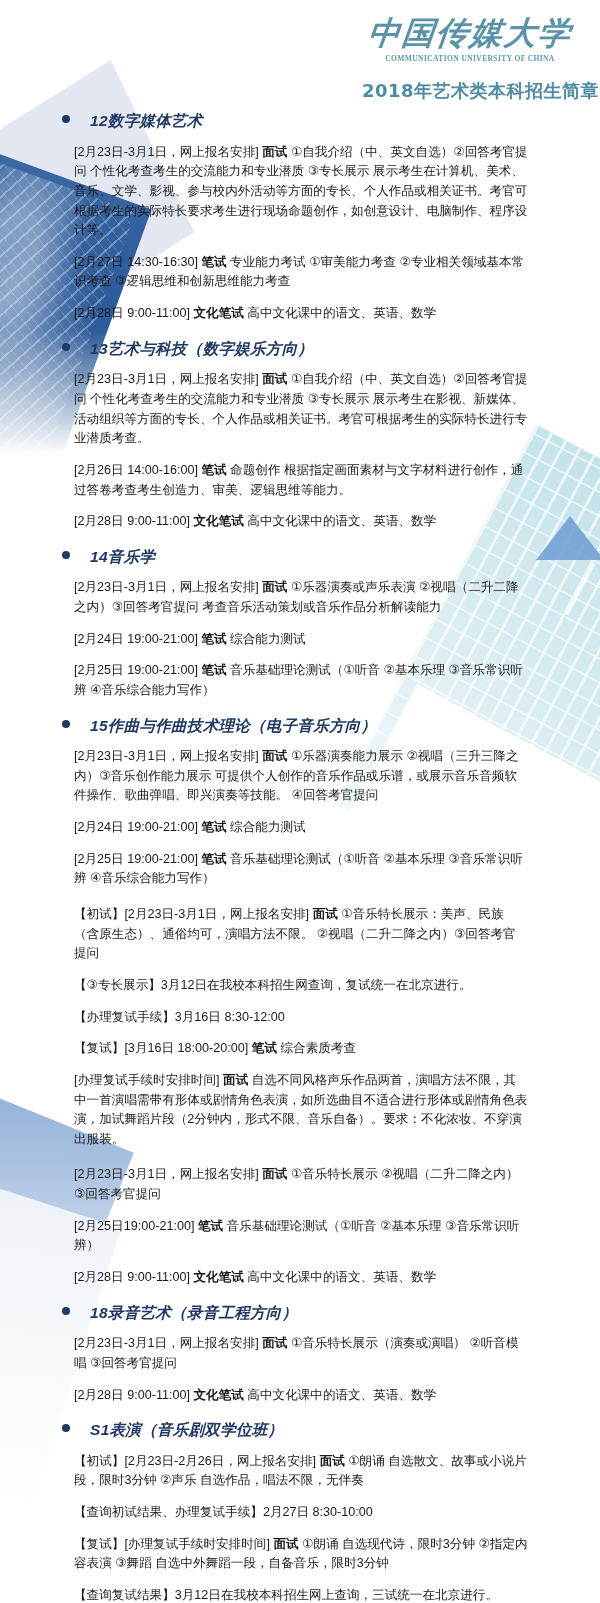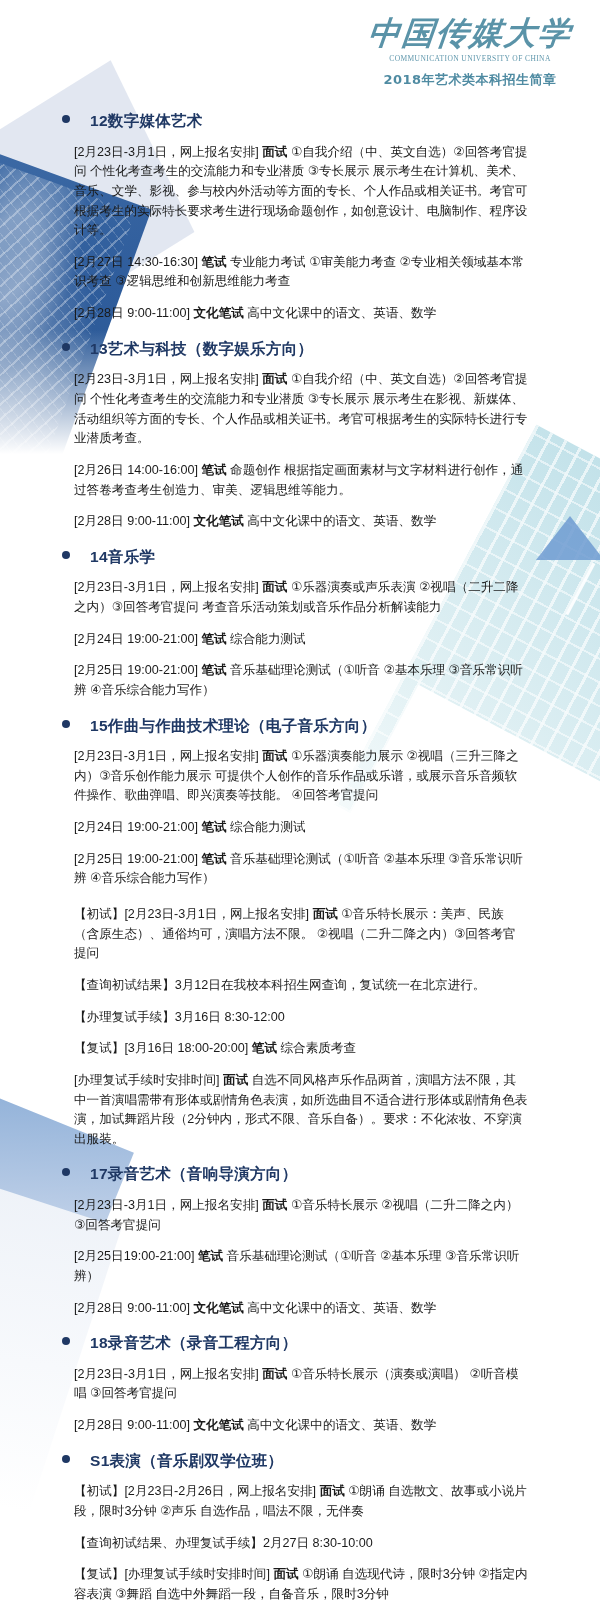--- a/index.html
+++ b/index.html
@@ -119,32 +119,32 @@
     font-style: italic;
     letter-spacing: 2px;
     color: #5a93a8;
     line-height: 1.1;
     white-space: nowrap;
     transform: skewX(-6deg);
   }
   .logo-en {
     font-family: "Liberation Serif", "DejaVu Serif", serif;
     font-size: 7.5px;
-    font-weight: normal;
+    font-weight: bold;
     letter-spacing: .4px;
     color: #5f97ac;
     margin-top: 3px;
     white-space: nowrap;
   }
   .logo-sub {
     font-family: "DejaVu Sans", "Liberation Sans", sans-serif;
-    font-size: 13px;
+    font-size: 18px;
     font-weight: bold;
     color: #4f8ba2;
-    margin-top: 8px;
+    margin-top: 16px;
     letter-spacing: .5px;
     white-space: nowrap;
   }
 
   
   .content {
     position: absolute;
     left: 62px;
     top: 112px;
     width: 478px;
@@ -164,20 +164,21 @@
     margin-right: 20px;
     position: relative;
     top: -3px;
   }
   .sec-title {
     font-size: 15.5px;
     font-weight: bold;
     color: #1f3864;
     letter-spacing: .3px;
     line-height: 1.2;
+    font-style: italic;
   }
 
   .sec-body {
     font-size: 12.6px;
     color: #1a1a1a;
     line-height: 1.56;
     letter-spacing: 0;
     margin: 0 0 16px 0;
   }
   .sec-body p { margin: 12px; }
@@ -247,31 +248,27 @@
         </div>
         <div class="sec-body">
           <p>[2月23日-3月1日，网上报名安排] <b>面试</b> ①乐器演奏能力展示 ②视唱（三升三降之内）③音乐创作能力展示 可提供个人创作的音乐作品或乐谱，或展示音乐音频软件操作、歌曲弹唱、即兴演奏等技能。 ④回答考官提问</p>
           <p>[2月24日 19:00-21:00] <b>笔试</b> 综合能力测试</p>
           <p>[2月25日 19:00-21:00] <b>笔试</b> 音乐基础理论测试（①听音 ②基本乐理 ③音乐常识听辨 ④音乐综合能力写作）</p>
         </div>
       </div>
       <div class="section">
         <div class="sec-body">
           <p>【初试】[2月23日-3月1日，网上报名安排] <b>面试</b> ①音乐特长展示：美声、民族（含原生态）、通俗均可，演唱方法不限。 ②视唱（二升二降之内）③回答考官提问</p>
-          <p>【查询初试结果】3月12日在我校本科招生网查询，复试统一在北京进行。</p>
+          <p>【③专长展示】3月12日在我校本科招生网查询，复试统一在北京进行。</p>
           <p>【办理复试手续】3月16日 8:30-12:00</p>
           <p>【复试】[3月16日 18:00-20:00] <b>笔试</b> 综合素质考查</p>
           <p>[办理复试手续时安排时间] <b>面试</b> 自选不同风格声乐作品两首，演唱方法不限，其中一首演唱需带有形体或剧情角色表演，如所选曲目不适合进行形体或剧情角色表演，加试舞蹈片段（2分钟内，形式不限、音乐自备）。要求：不化浓妆、不穿演出服装。</p>
         </div>
       </div>
       <div class="section">
-        <div class="sec-head">
-          <span class="bullet"></span>
-          <span class="sec-title">17录音艺术（音响导演方向）</span>
-        </div>
         <div class="sec-body">
           <p>[2月23日-3月1日，网上报名安排] <b>面试</b> ①音乐特长展示 ②视唱（二升二降之内）③回答考官提问</p>
           <p>[2月25日19:00-21:00] <b>笔试</b> 音乐基础理论测试（①听音 ②基本乐理 ③音乐常识听辨）</p>
           <p>[2月28日 9:00-11:00] <b>文化笔试</b> 高中文化课中的语文、英语、数学</p>
         </div>
       </div>
       <div class="section">
         <div class="sec-head">
           <span class="bullet"></span>
           <span class="sec-title">18录音艺术（录音工程方向）</span>

